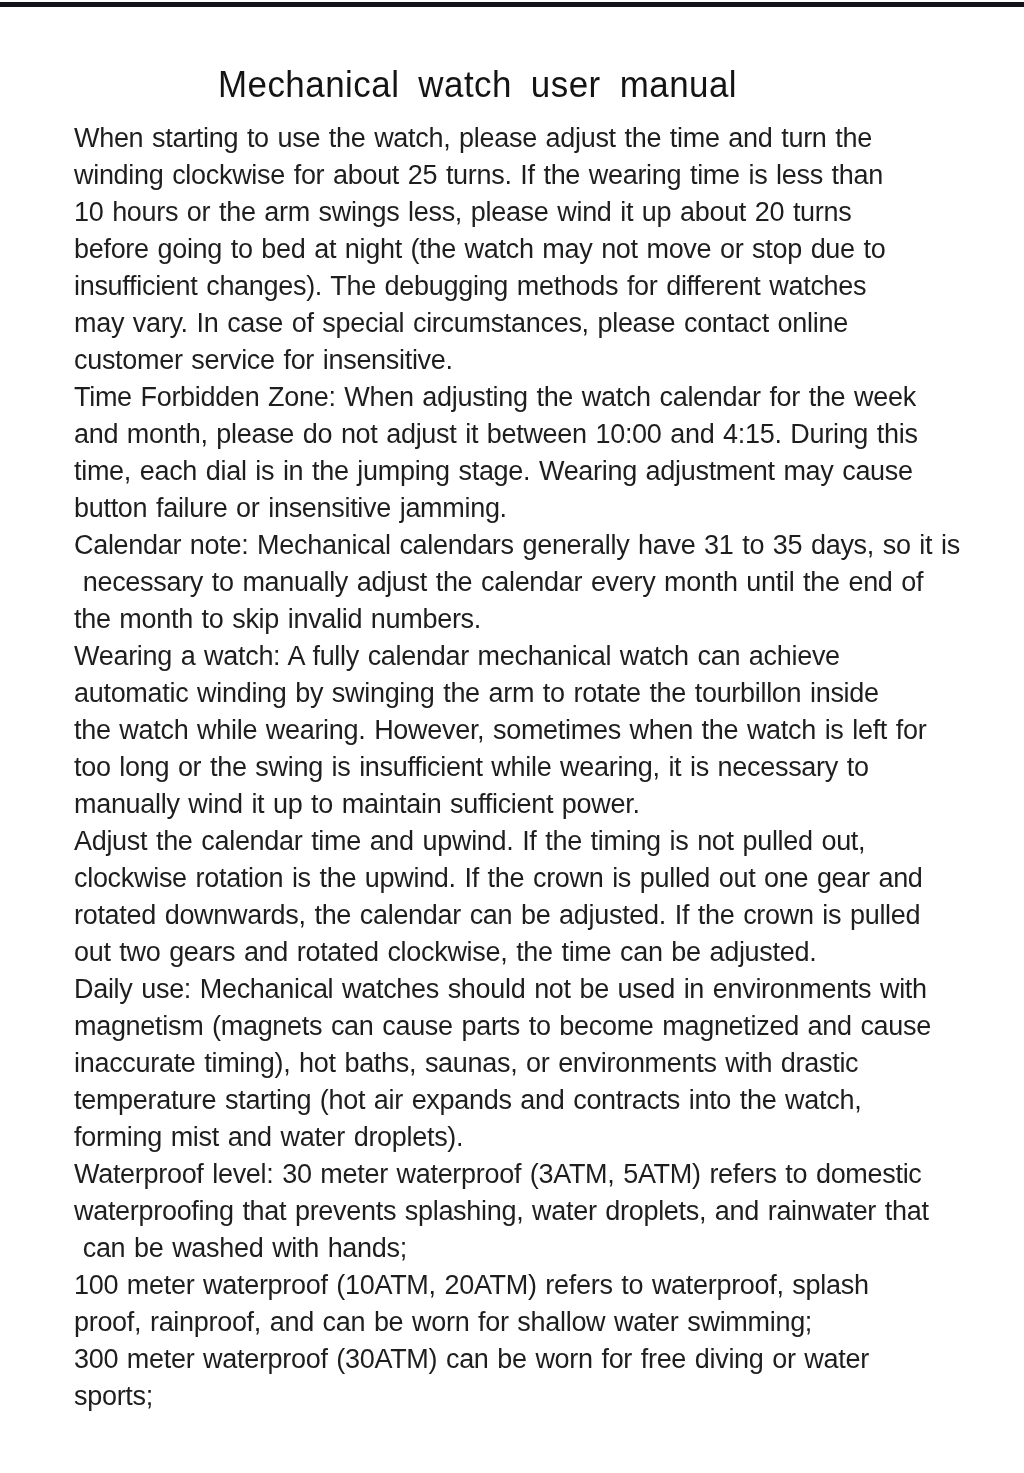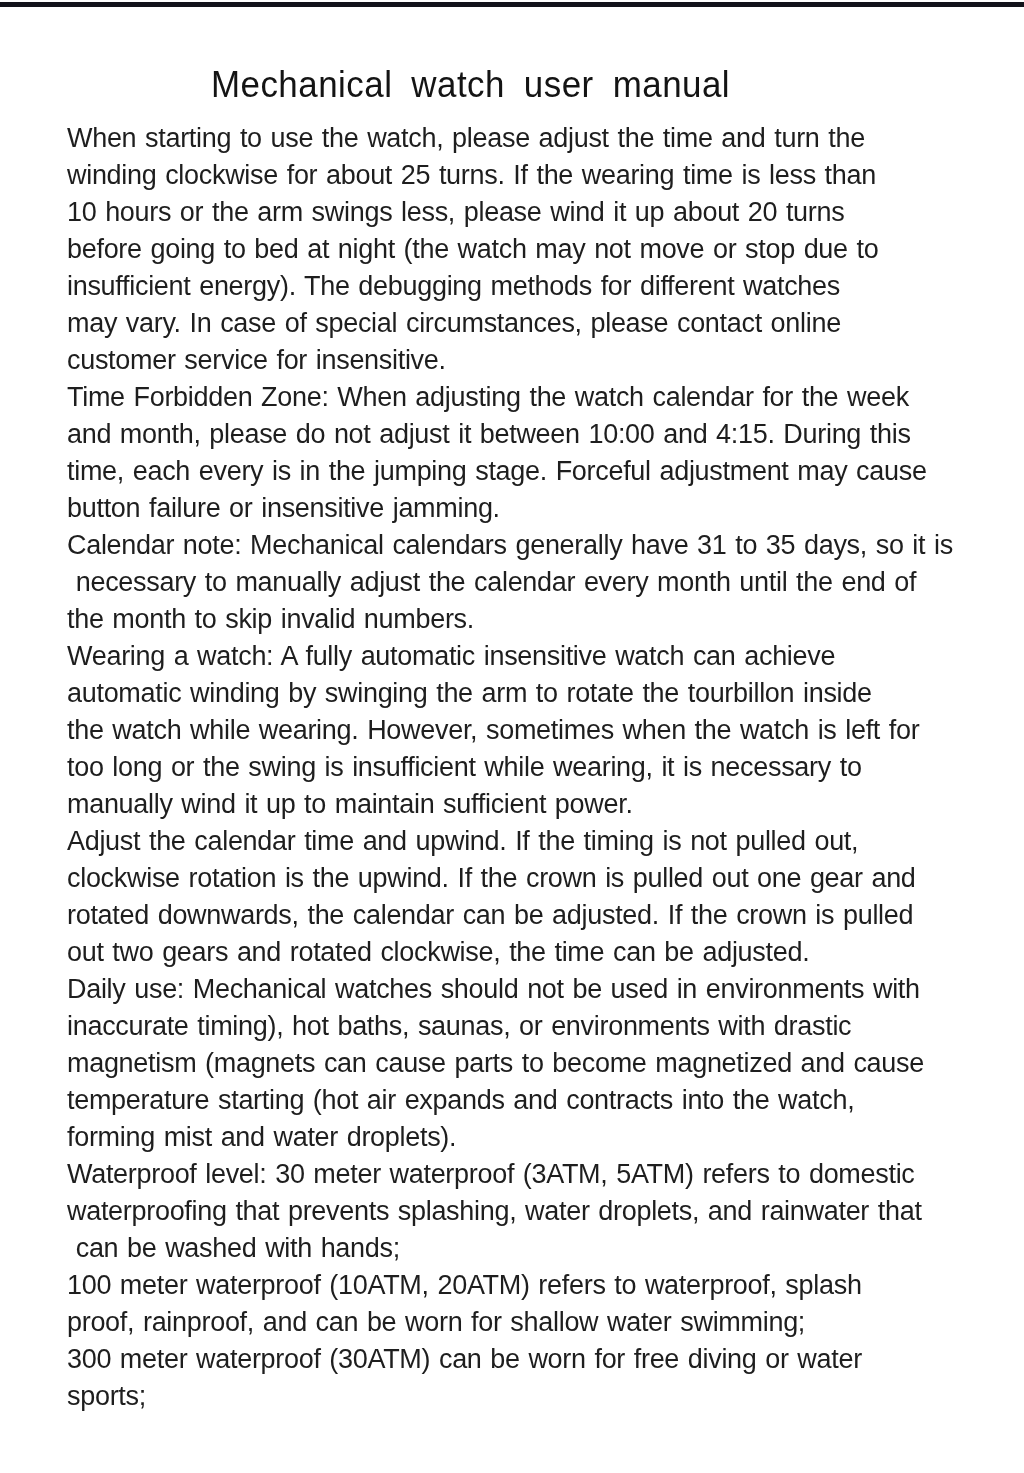--- a/index.html
+++ b/index.html
@@ -19,21 +19,21 @@
     position: absolute;
     top: 2px;
     left: 0;
     width: 1024px;
     height: 5px;
     background: #12121a;
   }
   .doc {
     position: absolute;
     top: 64px;
-    left: 5px;
+    left: 12px;
     width: 867px;
     padding-left: 32px;
   }
   .doc-title {
     text-align: center;
     font-size: 36px;
     line-height: 42px;
     font-weight: 400;
     letter-spacing: 0.5px;
     word-spacing: 9px;
@@ -64,52 +64,52 @@
 
 <div class="doc">
   <h1 class="doc-title">Mechanical watch user manual</h1>
 
   <div class="paragraphs">
     <div class="para">
       <div class="line">When starting to use the watch, please adjust the time and turn the</div>
       <div class="line">winding clockwise for about 25 turns. If the wearing time is less than</div>
       <div class="line">10 hours or the arm swings less, please wind it up about 20 turns</div>
       <div class="line">before going to bed at night (the watch may not move or stop due to</div>
-      <div class="line">insufficient energy). The debugging methods for different watches</div>
+      <div class="line">insufficient changes). The debugging methods for different watches</div>
       <div class="line">may vary. In case of special circumstances, please contact online</div>
       <div class="line">customer service for insensitive.</div>
     </div>
     <div class="para">
       <div class="line">Time Forbidden Zone: When adjusting the watch calendar for the week</div>
       <div class="line">and month, please do not adjust it between 10:00 and 4:15. During this</div>
-      <div class="line">time, each every is in the jumping stage. Forceful adjustment may cause</div>
+      <div class="line">time, each dial is in the jumping stage. Wearing adjustment may cause</div>
       <div class="line">button failure or insensitive jamming.</div>
     </div>
     <div class="para">
       <div class="line">Calendar note: Mechanical calendars generally have 31 to 35 days, so it is</div>
       <div class="line"> necessary to manually adjust the calendar every month until the end of</div>
       <div class="line">the month to skip invalid numbers.</div>
     </div>
     <div class="para">
-      <div class="line">Wearing a watch: A fully automatic insensitive watch can achieve</div>
+      <div class="line">Wearing a watch: A fully calendar mechanical watch can achieve</div>
       <div class="line">automatic winding by swinging the arm to rotate the tourbillon inside</div>
       <div class="line">the watch while wearing. However, sometimes when the watch is left for</div>
       <div class="line">too long or the swing is insufficient while wearing, it is necessary to</div>
       <div class="line">manually wind it up to maintain sufficient power.</div>
     </div>
     <div class="para">
       <div class="line">Adjust the calendar time and upwind. If the timing is not pulled out,</div>
       <div class="line">clockwise rotation is the upwind. If the crown is pulled out one gear and</div>
       <div class="line">rotated downwards, the calendar can be adjusted. If the crown is pulled</div>
       <div class="line">out two gears and rotated clockwise, the time can be adjusted.</div>
     </div>
     <div class="para">
       <div class="line">Daily use: Mechanical watches should not be used in environments with</div>
+      <div class="line">magnetism (magnets can cause parts to become magnetized and cause</div>
       <div class="line">inaccurate timing), hot baths, saunas, or environments with drastic</div>
-      <div class="line">magnetism (magnets can cause parts to become magnetized and cause</div>
       <div class="line">temperature starting (hot air expands and contracts into the watch,</div>
       <div class="line">forming mist and water droplets).</div>
     </div>
     <div class="para">
       <div class="line">Waterproof level: 30 meter waterproof (3ATM, 5ATM) refers to domestic</div>
       <div class="line">waterproofing that prevents splashing, water droplets, and rainwater that</div>
       <div class="line"> can be washed with hands;</div>
     </div>
     <div class="para">
       <div class="line">100 meter waterproof (10ATM, 20ATM) refers to waterproof, splash</div>

